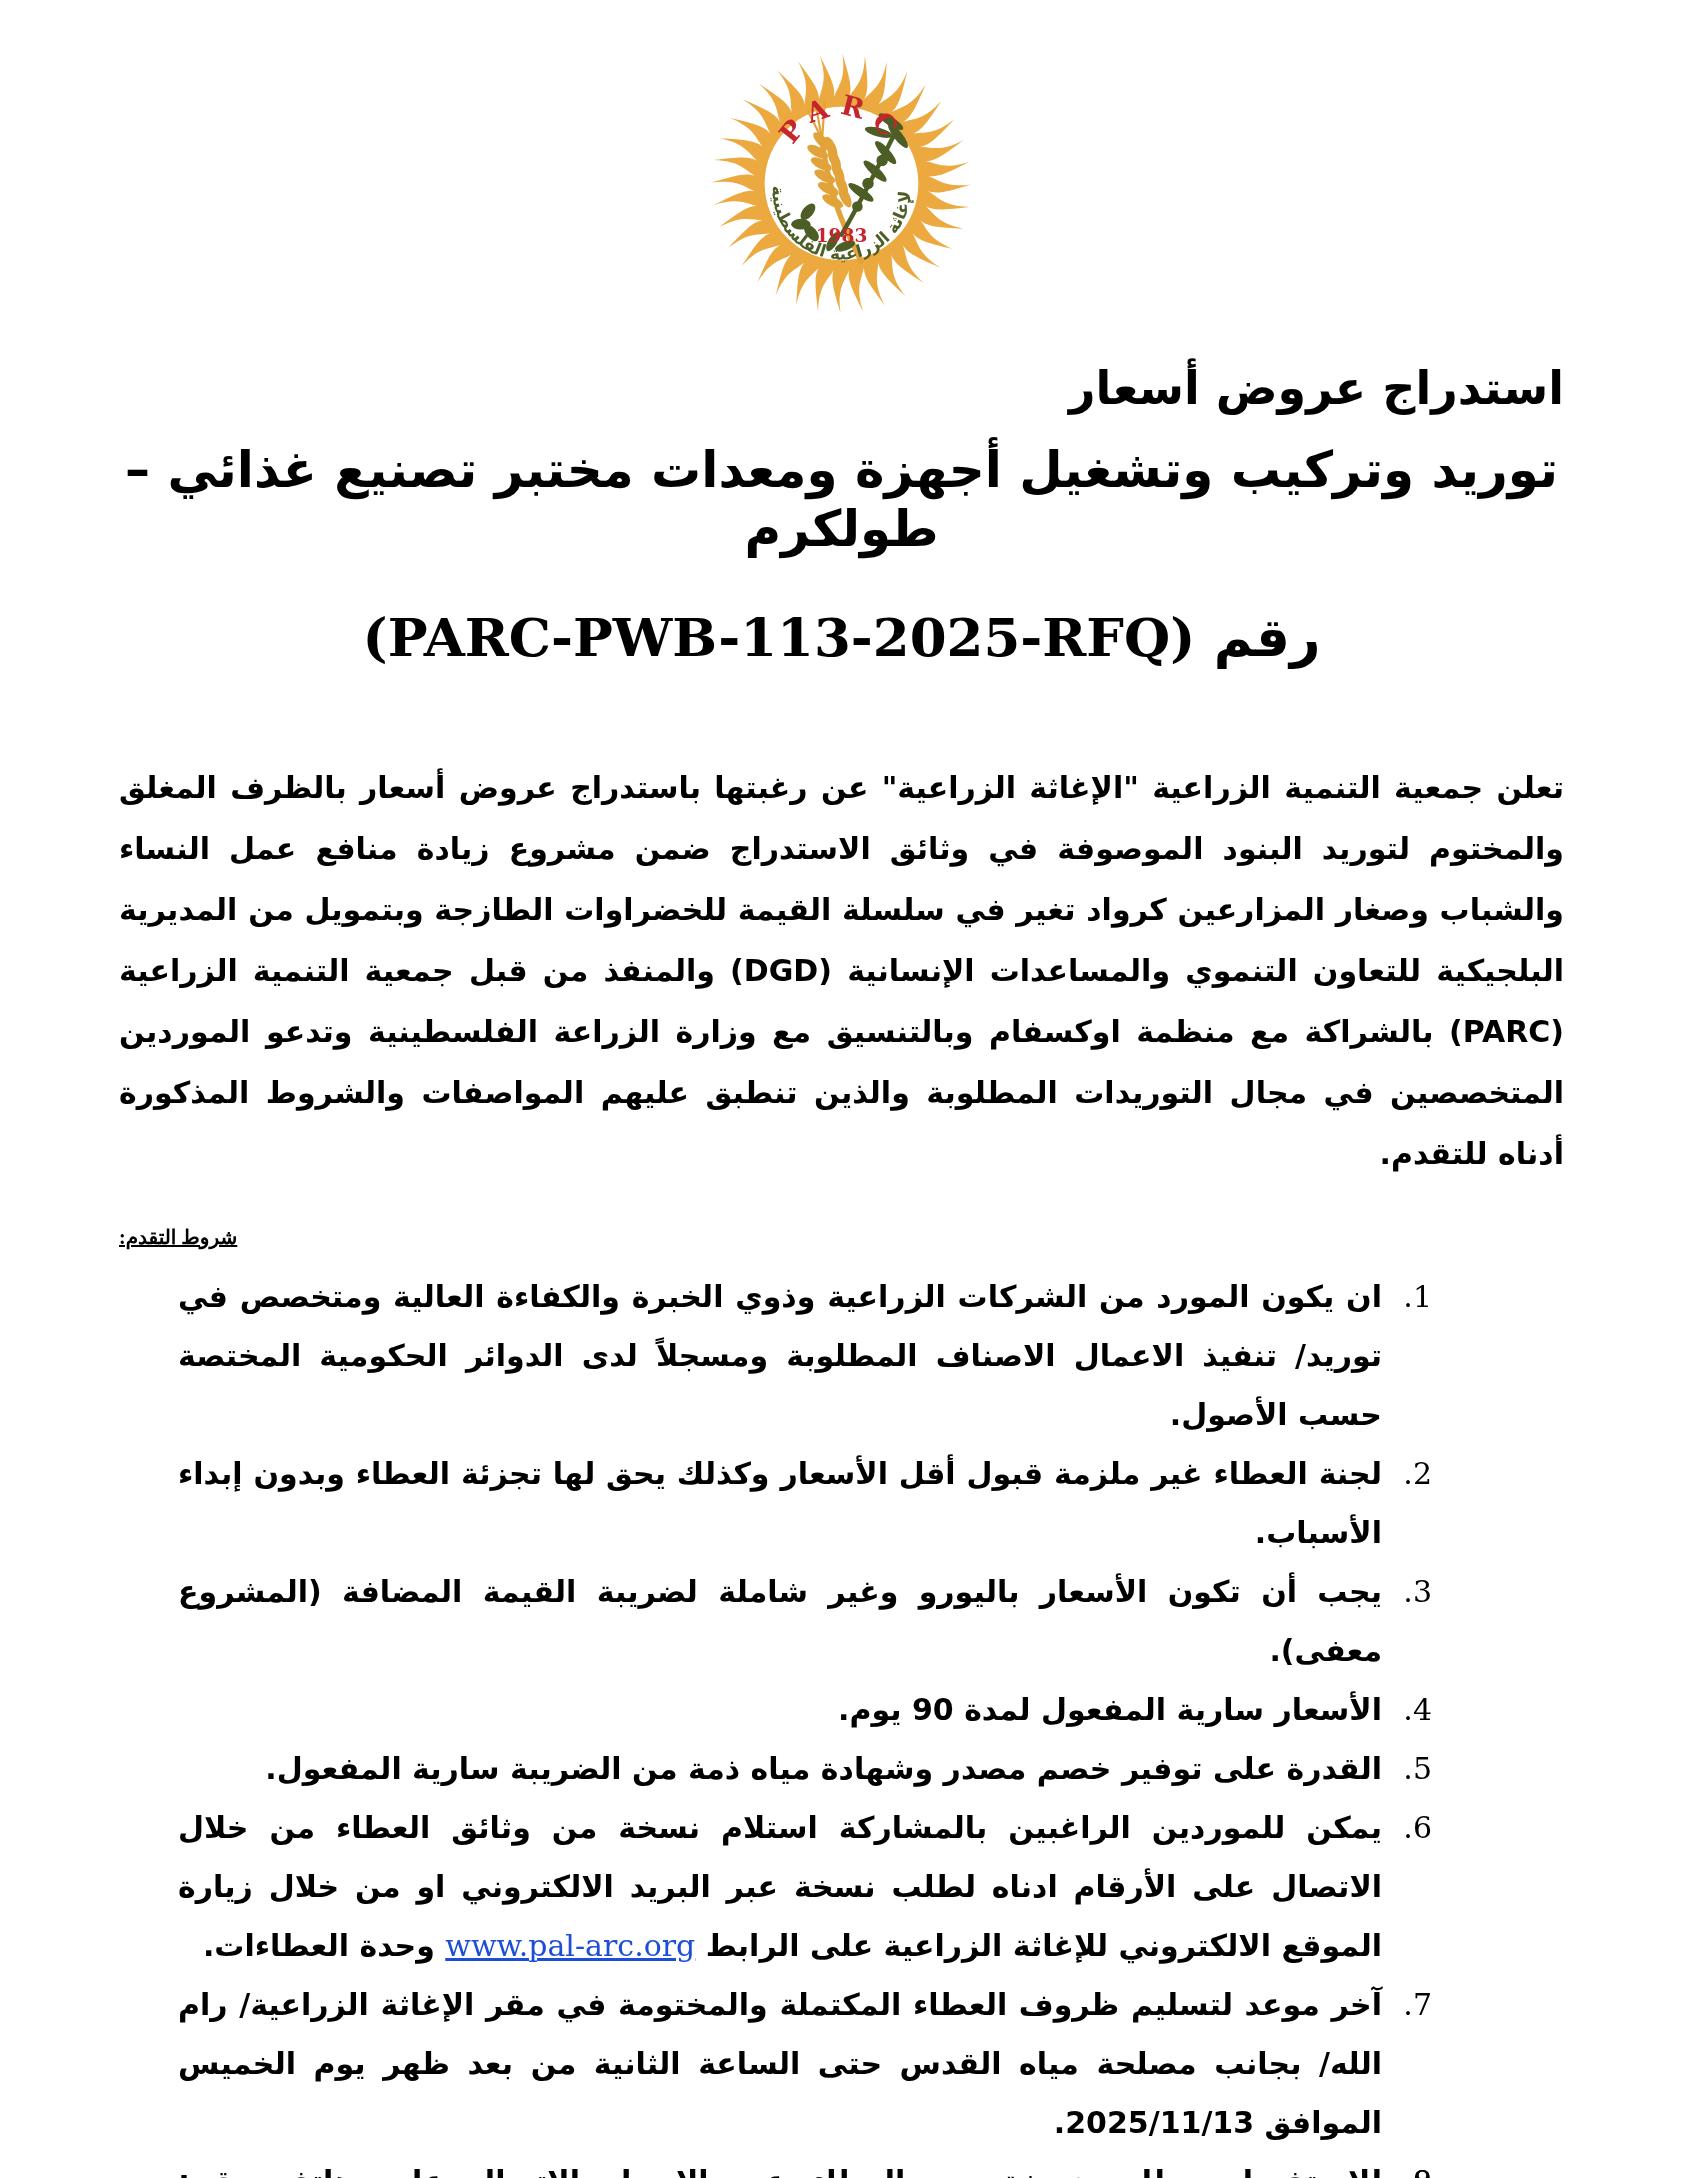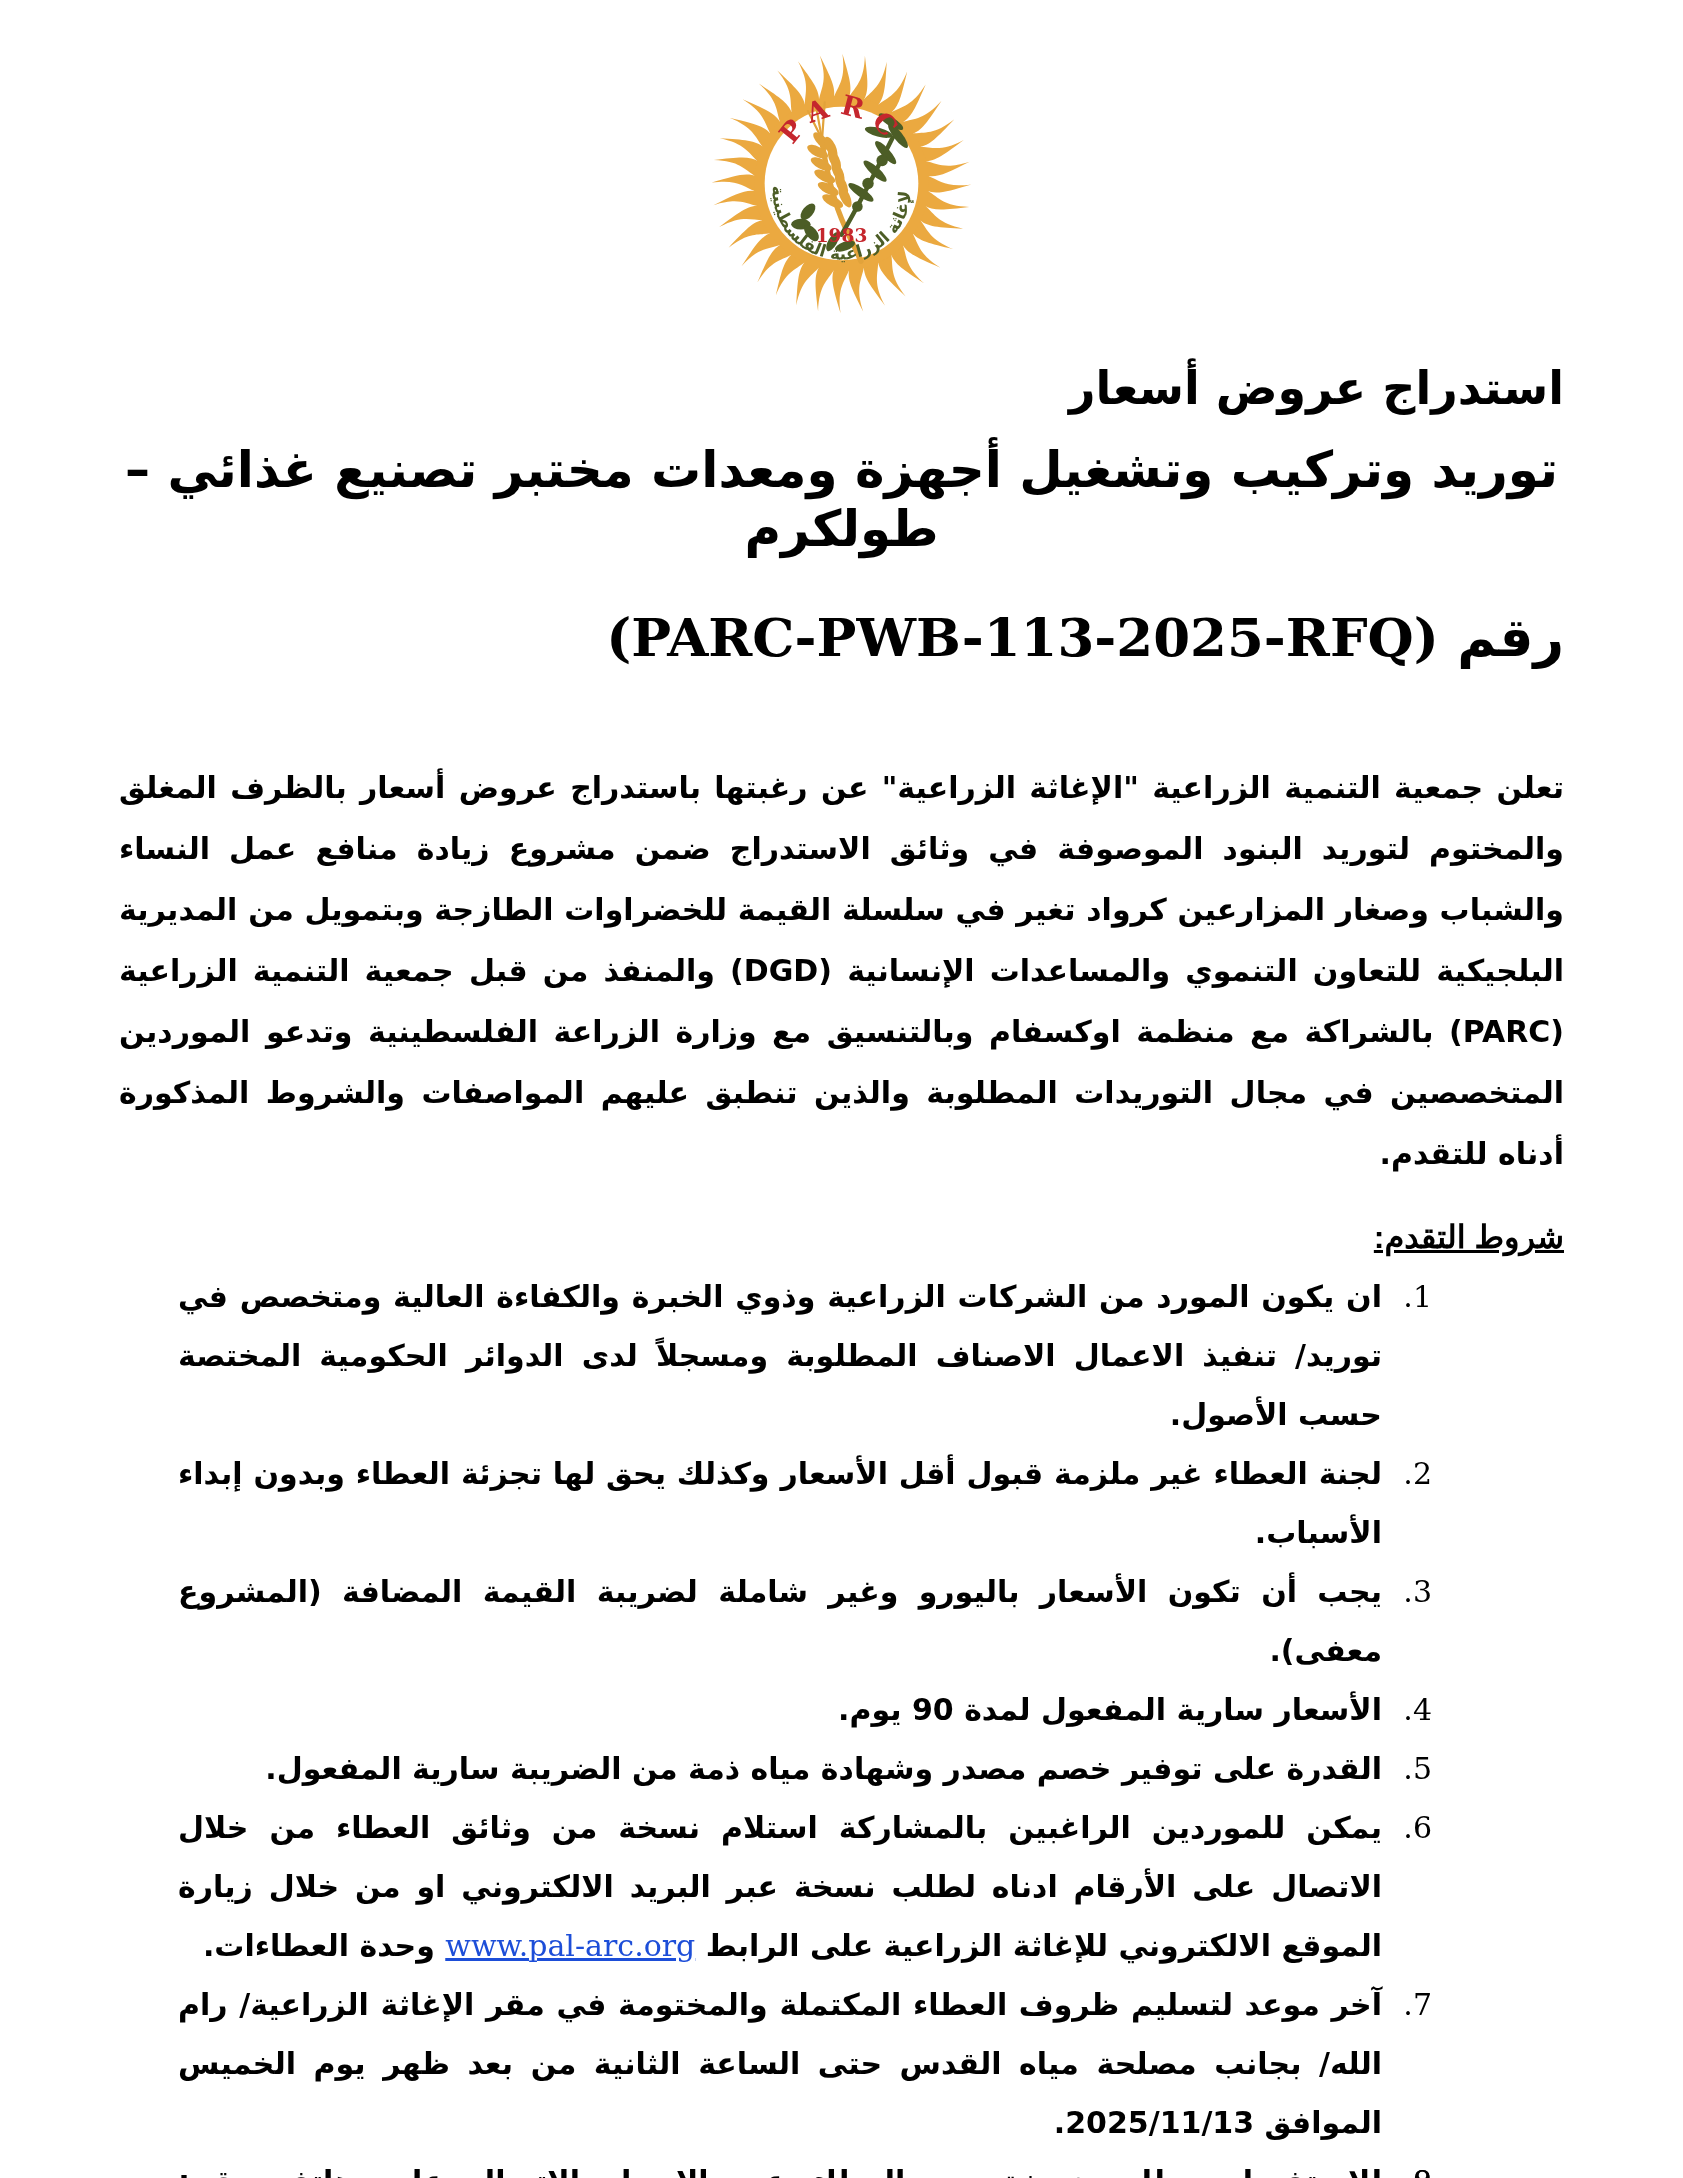--- a/index.html
+++ b/index.html
@@ -20,36 +20,36 @@
     margin-top:42px; direction:rtl;
     font-family:"DejaVu Sans",sans-serif;
     font-size:46px; line-height:57px; font-weight:bold;
   }
   .title-2 {
     margin-top:24px; text-align:center; direction:rtl;
     font-family:"DejaVu Sans",sans-serif;
     font-size:50px; line-height:59px; font-weight:bold;
   }
   .title-3 {
-    margin-top:46px; text-align:right; direction:rtl;
+    margin-top:46px; text-align:center; direction:rtl;
     font-size:53px; line-height:65px; font-weight:bold;
     font-family:"DejaVu Serif","DejaVu Sans",sans-serif;
   }
 
   .intro {
     margin-top:87px; direction:rtl;
     text-align:justify; text-align-last:right;
     font-family:"DejaVu Sans",sans-serif;
     font-weight:bold; font-size:30px; line-height:61px;
   }
 
   .cond-heading {
-    margin-top:24px; direction:rtl; text-align:right;
-    font-family:Liberation Sans, sans-serif;
-    font-weight:bold; font-size:32px; line-height:59px;
+    margin-top:24px; direction:rtl; text-align:left;
+    font-family:Liberation Serif, serif;
+    font-weight:bold; font-size:20px; line-height:59px;
     text-decoration:underline;
   }
 
   .cond-list { direction:rtl; padding-right:132px; margin-left:59px; }
   .cond-item {
     position:relative; padding-right:50px;
     text-align:justify; text-align-last:right;
     font-family:"DejaVu Sans",sans-serif;
     font-weight:bold; font-size:30px; line-height:59px;
   }

